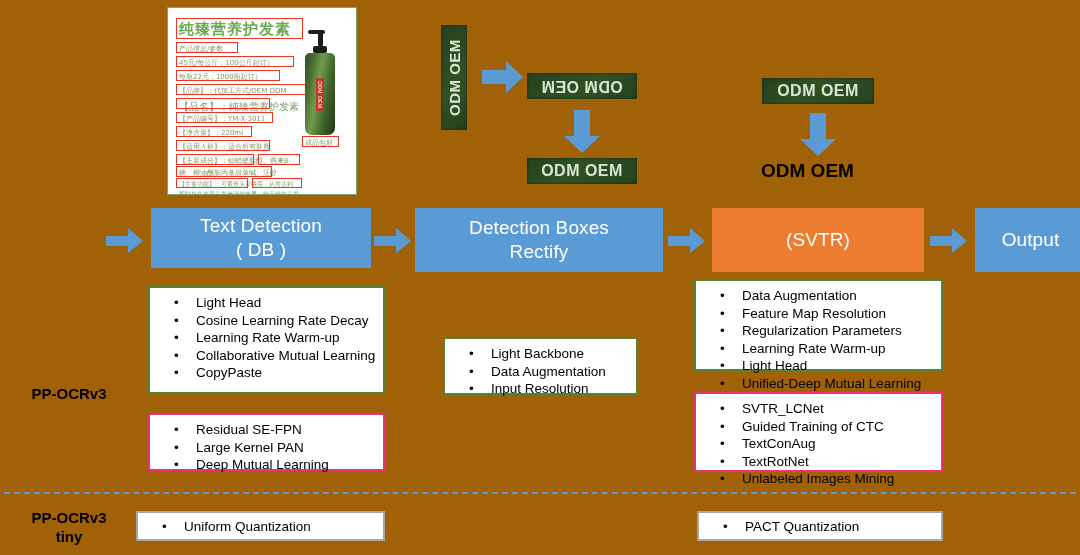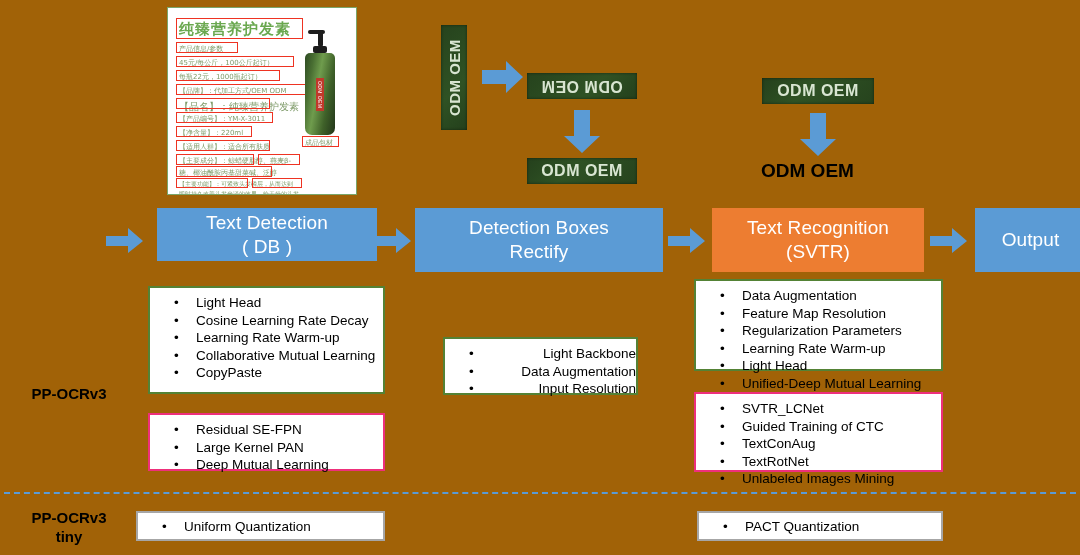--- a/index.html
+++ b/index.html
@@ -257,40 +257,39 @@
     <path d="M11 0 L27 0 L27 26 L37 26 L19 43 L1 26 L11 26 Z" fill="#5b9bd5"></path>
   </svg>
 
   <div class="plain-text" style="left:761px; top:160px; font-size:19px;">ODM OEM</div>
 
 
   <svg class="abs arrow-right" style="left:106px; top:228px;" width="38" height="26" viewBox="0 0 38 26">
     <path d="M0 8 L22 8 L22 0 L37 13 L22 25 L22 18 L0 18 Z" fill="#5b9bd5"></path>
   </svg>
 
-  <div class="abs stage blue" style="left:157px; top:208px; width:220px; height:53px; flex-direction:column;">
+  <div class="abs stage blue" style="left:151px; top:208px; width:220px; height:60px; flex-direction:column;">
     <div>Text Detection</div>
     <div>( DB )</div>
   </div>
 
   <svg class="abs arrow-right" style="left:374px; top:228px;" width="38" height="26" viewBox="0 0 38 26">
     <path d="M0 8 L22 8 L22 0 L37 13 L22 25 L22 18 L0 18 Z" fill="#5b9bd5"></path>
   </svg>
 
   <div class="abs stage blue" style="left:415px; top:208px; width:248px; height:64px; flex-direction:column;">
     <div>Detection Boxes</div>
     <div>Rectify</div>
   </div>
 
   <svg class="abs arrow-right" style="left:668px; top:228px;" width="38" height="26" viewBox="0 0 38 26">
     <path d="M0 8 L22 8 L22 0 L37 13 L22 25 L22 18 L0 18 Z" fill="#5b9bd5"></path>
   </svg>
 
   <div class="abs stage orange" style="left:712px; top:208px; width:212px; height:64px; flex-direction:column;">
-    <div>Text Recognition</div>
     <div>(SVTR)</div>
   </div>
 
   <svg class="abs arrow-right" style="left:930px; top:228px;" width="38" height="26" viewBox="0 0 38 26">
     <path d="M0 8 L22 8 L22 0 L37 13 L22 25 L22 18 L0 18 Z" fill="#5b9bd5"></path>
   </svg>
 
   <div class="abs stage blue" style="left:975px; top:208px; width:111px; height:64px;">
     <span>Output</span>
   </div>
@@ -306,21 +305,21 @@
   </div>
 
   <div class="abs listbox pink" style="left:148px; top:413px; width:237px; height:58px;">
     <ul>
       <li>Residual SE-FPN</li>
       <li>Large Kernel PAN</li>
       <li>Deep Mutual Learning</li>
     </ul>
   </div>
 
-  <div class="abs listbox green" style="left:443px; top:337px; width:195px; height:58px;text-align:right;">
+  <div class="abs listbox green" style="left:443px; top:337px; width:195px; height:58px;">
     <ul>
       <li>Light Backbone</li>
       <li>Data Augmentation</li>
       <li>Input Resolution</li>
     </ul>
   </div>
 
   <div class="abs listbox green" style="left:694px; top:279px; width:249px; height:92px;">
     <ul>
       <li>Data Augmentation</li>

